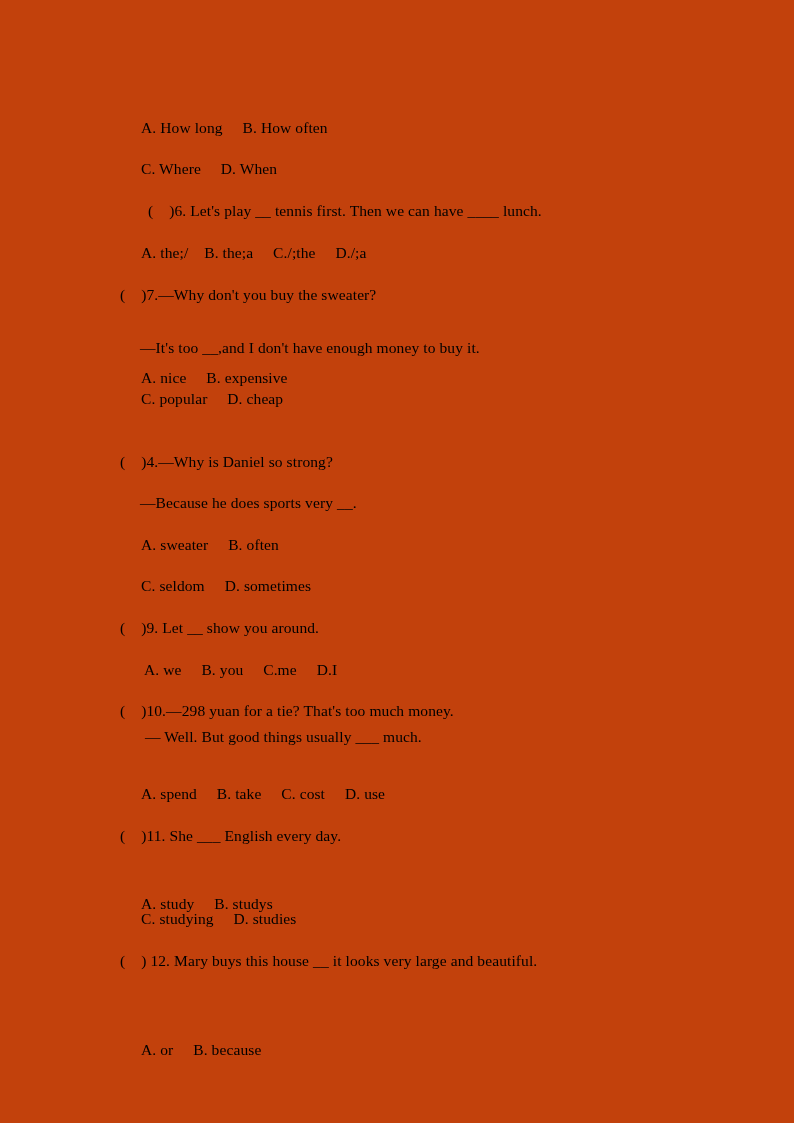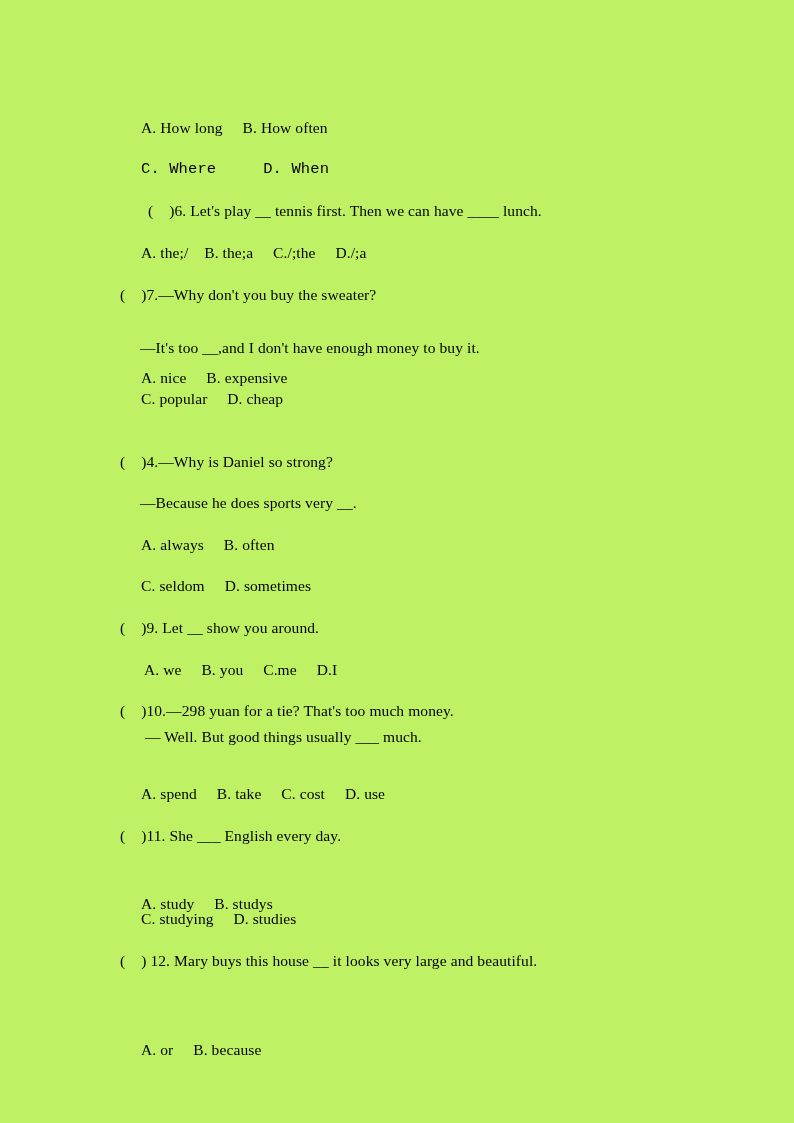--- a/index.html
+++ b/index.html
@@ -9,21 +9,21 @@
     background: #ffffff;
   }
   body {
     font-family: "Liberation Serif", "DejaVu Serif", serif;
     color: #000000;
   }
   .page {
     position: relative;
     width: 794px;
     height: 1123px;
-    background: #bef264;
+    background: #c2410c;
     overflow: hidden;
     box-sizing: border-box;
   }
   .content {
     position: absolute;
     left: 0;
     top: 0;
     width: 794px;
   }
   
@@ -54,30 +54,30 @@
   .line.opts-nudge {
     left: 144px;
   }
 </style>
 </head>
 <body>
 
 <div class="page">
   <div class="content" id="content">
       <div class="line opts" style="top: 118px;">A. How long     B. How often</div>
-      <div class="line opts" style="top: 159px; font-family: Liberation Mono, monospace;">C. Where     D. When</div>
+      <div class="line opts" style="top: 159px;">C. Where     D. When</div>
       <div class="line stem" style="top: 201px; margin-left: 28px;">(    )6. Let's play __ tennis first. Then we can have ____ lunch.</div>
       <div class="line opts" style="top: 243px;">A. the;/    B. the;a     C./;the     D./;a</div>
       <div class="line stem" style="top: 285px;">(    )7.—Why don't you buy the sweater?</div>
       <div class="line reply" style="top: 327px; margin-top: 11px;">—It's too __,and I don't have enough money to buy it.</div>
       <div class="line opts" style="top: 368px;">A. nice     B. expensive</div>
       <div class="line opts" style="top: 389px;">C. popular     D. cheap</div>
       <div class="line stem" style="top: 452px;">(    )4.—Why is Daniel so strong?</div>
       <div class="line reply" style="top: 493px;">—Because he does sports very __.</div>
-      <div class="line opts" style="top: 535px;">A. always     B. often</div>
+      <div class="line opts" style="top: 535px;">A. sweater     B. often</div>
       <div class="line opts" style="top: 576px;">C. seldom     D. sometimes</div>
       <div class="line stem" style="top: 618px;">(    )9. Let __ show you around.</div>
       <div class="line opts-nudge" style="top: 660px;">A. we     B. you     C.me     D.I</div>
       <div class="line stem" style="top: 701px;">(    )10.—298 yuan for a tie? That's too much money.</div>
       <div class="line reply-alt" style="top: 727px;">— Well. But good things usually ___ much.</div>
       <div class="line opts" style="top: 784px; font-family: Liberation Serif, serif;">A. spend     B. take     C. cost     D. use</div>
       <div class="line stem" style="top: 826px;">(    )11. She ___ English every day.</div>
       <div class="line opts" style="top: 866px; margin-top: 28px;">A. study     B. studys</div>
       <div class="line opts" style="top: 909px;">C. studying     D. studies</div>
       <div class="line stem" style="top: 951px;">(    ) 12. Mary buys this house __ it looks very large and beautiful.</div>

